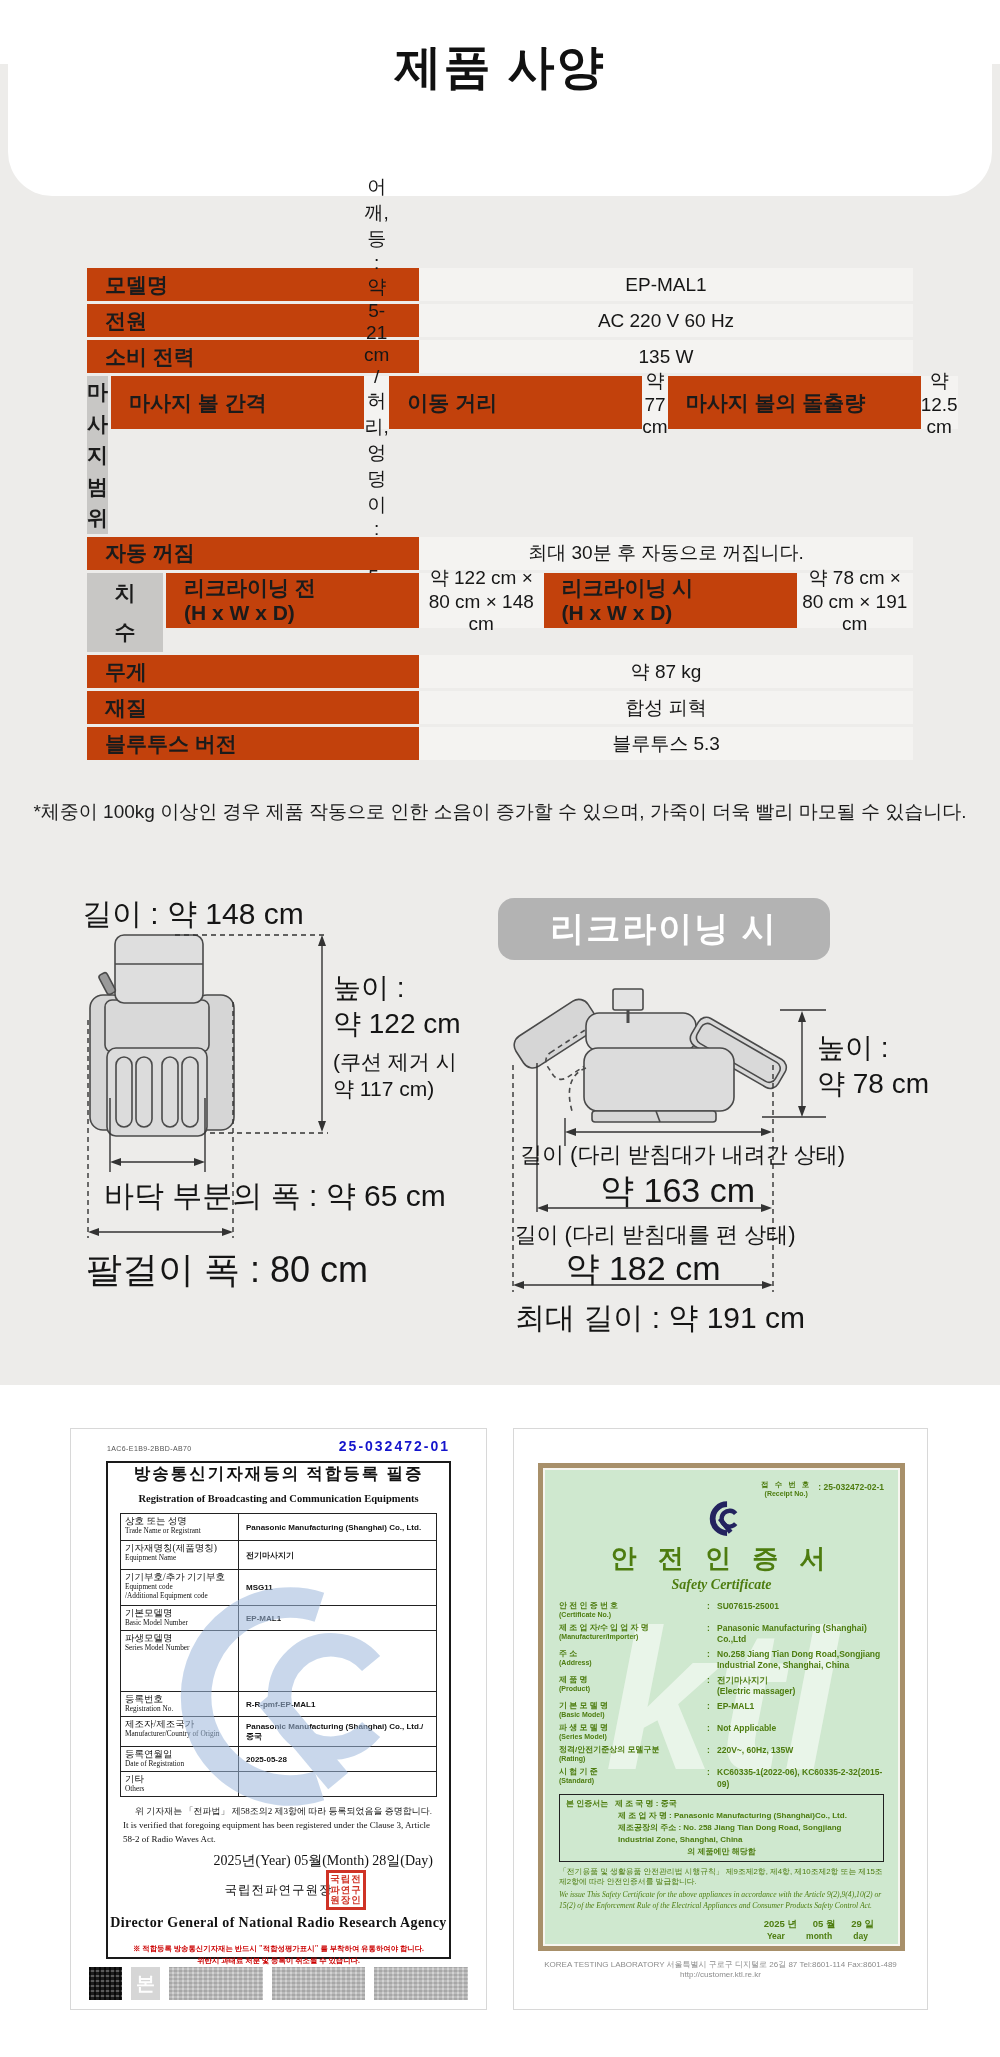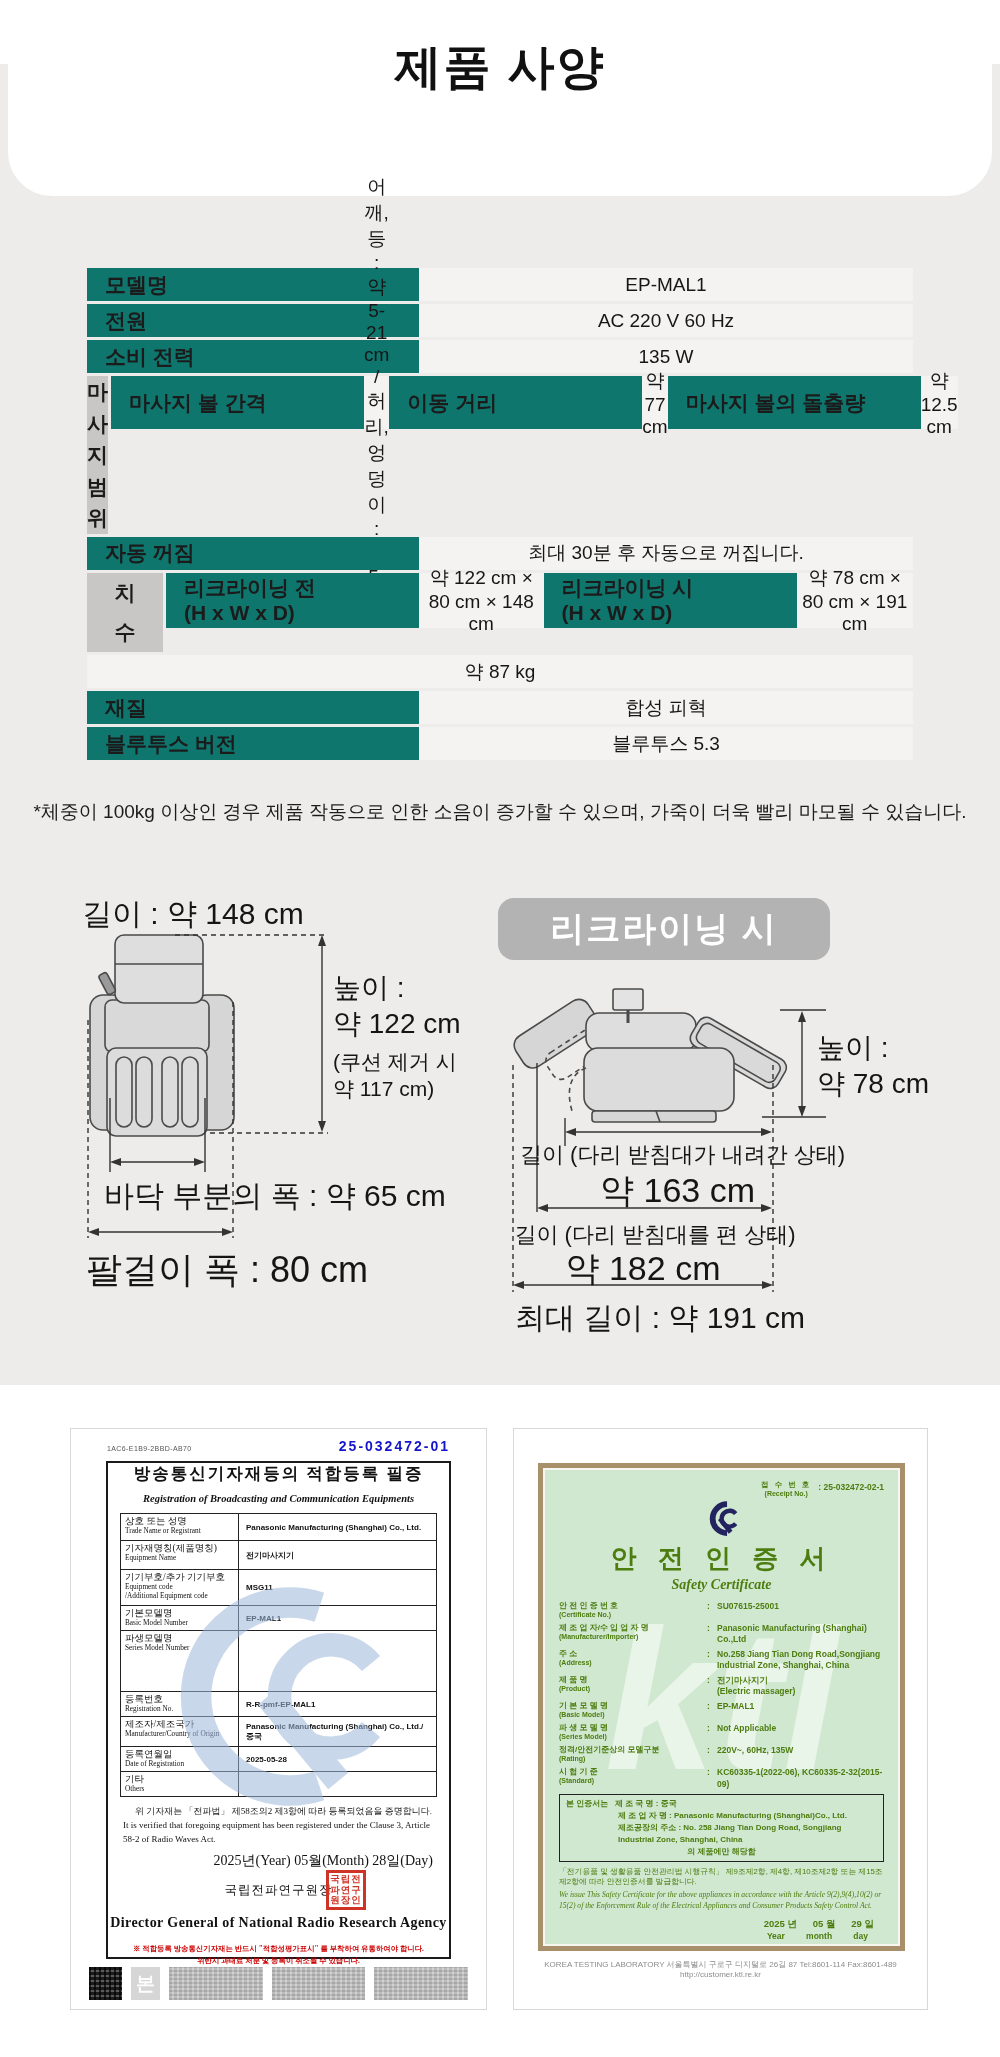--- a/index.html
+++ b/index.html
@@ -7,21 +7,21 @@
         font-family:"Liberation Sans","DejaVu Sans",sans-serif;}
   
   .top-white-band{position:absolute;left:0;top:0;width:1000px;height:64px;background:#ffffff;}
   .header-card{position:absolute;left:8px;top:0;width:984px;height:196px;background:#ffffff;
                border-radius:0 0 44px 44px;}
   .page-title{position:absolute;left:0;top:36px;width:100%;text-align:center;
               font-size:47px;font-weight:800;color:#111;letter-spacing:2px;}
   
   .spec-table{position:absolute;left:87px;top:268px;width:826px;}
   .srow{display:flex;margin-bottom:3px;}
-  .lbl{width:332px;background:#0f766e;display:flex;align-items:center;padding-left:18px;
+  .lbl{width:332px;background:#c2410c;display:flex;align-items:center;padding-left:18px;
        font-size:21px;font-weight:600;color:#1b1b1b;box-sizing:border-box;}
   .val{flex:1;background:#f4f3f1;display:flex;align-items:center;justify-content:center;
        font-size:19px;color:#161616;text-align:center;}
   .h32{height:33px}.h52{height:53px}.h54{height:55px}
   .sgroup{display:flex;margin-bottom:3px;}
   .vhead{width:76px;background:#c8c7c5;display:flex;align-items:center;justify-content:center;
          font-size:21px;font-weight:600;color:#1b1b1b;white-space:pre-line;text-align:center;
          line-height:1.5;margin-right:3px;}
   .vhead.wide{line-height:1.9;}
   .gcol{flex:1;display:flex;flex-direction:row;}
@@ -43,21 +43,21 @@
   
   .white-section{position:absolute;left:0;top:1385px;width:1000px;height:672px;background:#ffffff;}
   .cert-card{position:absolute;background:#fff;border:1px solid #d8d8d8;box-sizing:border-box;}
   
   .kc-card{left:70px;top:1428px;width:417px;height:582px;}
   .kc-code{position:absolute;left:36px;top:16px;font-size:7px;color:#555;letter-spacing:.4px;}
   .kc-regno{position:absolute;right:36px;top:9px;font-size:14px;font-weight:700;color:#1414cc;letter-spacing:2px;}
   .kc-box{position:absolute;left:35px;top:32px;width:345px;height:498px;border:2px solid #1a1a1a;box-sizing:border-box;
           font-family:"Liberation Serif","DejaVu Serif",serif;color:#111;}
   .kc-title{text-align:center;font-size:16.5px;font-weight:700;letter-spacing:2px;}
-  .kc-subtitle{margin-top:8px;text-align:center;font-size:10.5px;font-weight:600;font-style:italic;}
+  .kc-subtitle{margin-top:8px;text-align:center;font-size:10.5px;font-weight:600;}
   .kc-table{border:1px solid #222;margin:9px 12px 0;}
   .kcr{display:flex;border-bottom:1px solid #222;box-sizing:border-box;}
   .kcr:last-child{border-bottom:none;}
   .kcr .h{width:118px;border-right:1px solid #222;padding:2px 4px;box-sizing:border-box;}
   .kcr .h .kr{font-size:9.5px;line-height:1.2;}
   .kcr .h .en{font-size:7.3px;line-height:1.2;white-space:pre-line;}
   .kcr .v{flex:1;padding:2px 7px;display:flex;align-items:center;
           font-family:"Liberation Sans",sans-serif;font-size:8px;font-weight:700;}
   .rh1{height:27px}.rh2{height:29px}.rh3{height:36px}.rh4{height:25px}.rh5{height:61px}
   .rh6{height:25px}.rh7{height:30px}.rh8{height:25px}.rh9{height:24px}
@@ -181,20 +181,21 @@
         </div>
         <div class="srow">
           <div class="lbl h54">리크라이닝 시
 (H x W x D)</div>
           <div class="val h54">약 78 cm × 80 cm × 191 cm</div>
         </div>
       </div>
     </div>
 
     <div class="srow">
+      <div class="lbl h32">무게</div>
       <div class="val h32">약 87 kg</div>
     </div>
     <div class="srow">
       <div class="lbl h32">재질</div>
       <div class="val h32">합성 피혁</div>
     </div>
     <div class="srow">
       <div class="lbl h32">블루투스 버전</div>
       <div class="val h32">블루투스 5.3</div>
     </div>

